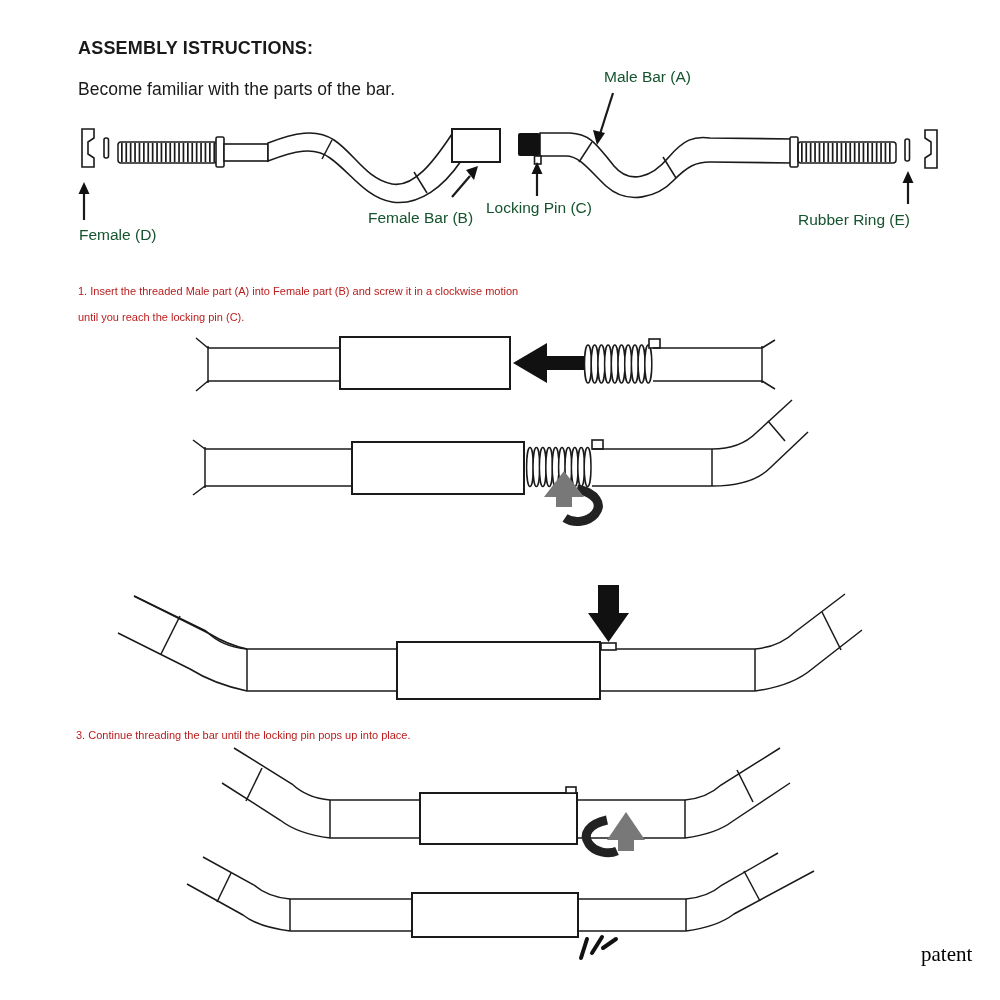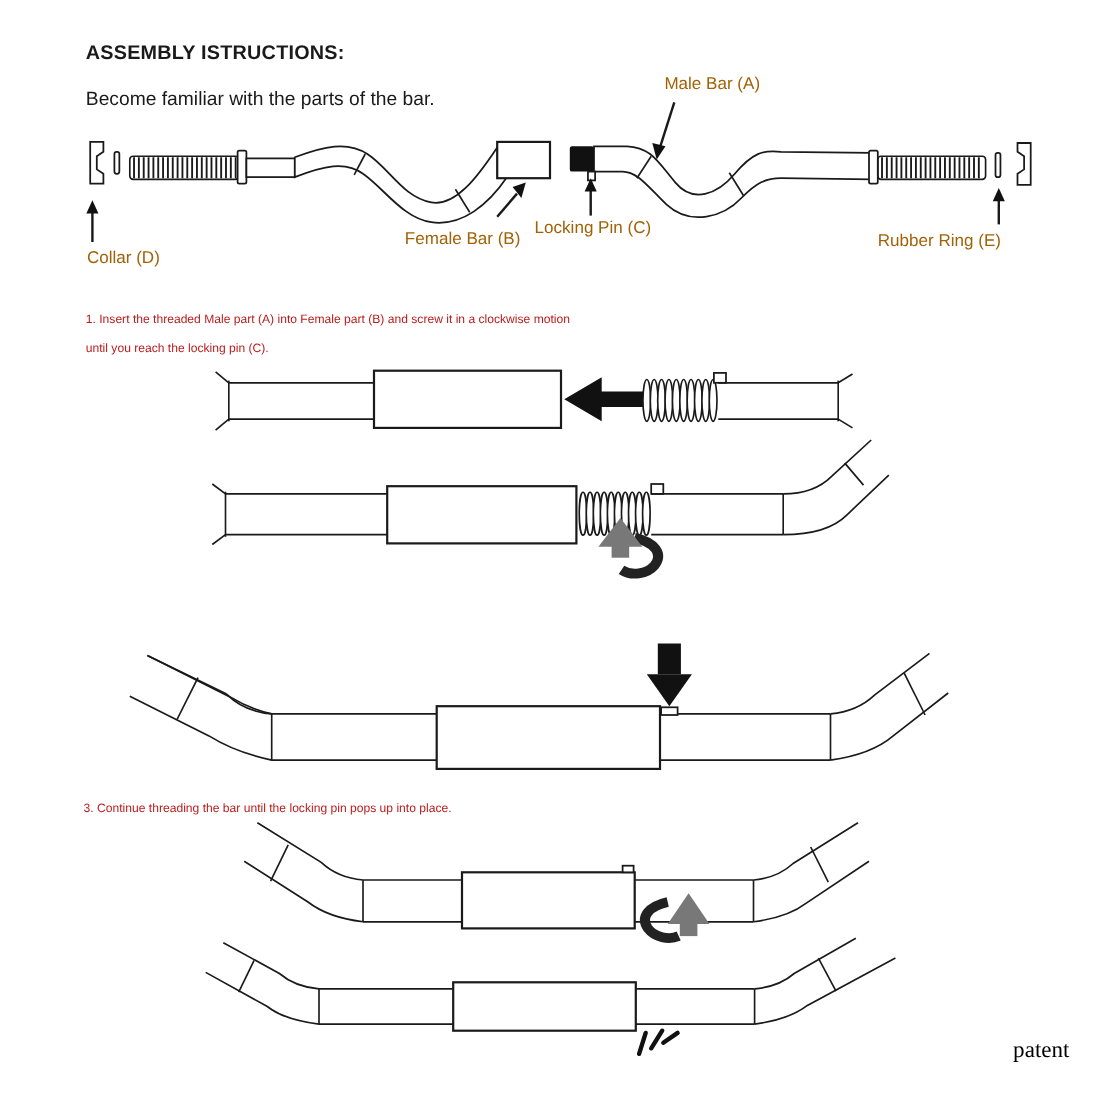--- a/index.html
+++ b/index.html
@@ -1,21 +1,21 @@
 <!DOCTYPE html>
 <html><head>
 <meta charset="utf-8">
 <style>
   html,body{margin:0;padding:0;background:#fff;}
   #page{position:relative;width:1000px;height:1000px;background:#ffffff;overflow:hidden;
         font-family:"Liberation Sans",sans-serif;color:#1a1a1a;}
   .abs{position:absolute;}
   .title{font-size:18px;font-weight:bold;letter-spacing:.2px;}
   .subtitle{font-size:17.5px;margin-top:20px;}
-  .plabel{font-size:15.5px;color:#a16207;white-space:nowrap;}
+  .plabel{font-size:15.5px;color:#14532d;white-space:nowrap;}
   .step{font-size:11px;line-height:26px;color:#b91c1c;white-space:nowrap;}
   .patent{font-family:"Liberation Serif",serif;font-size:21px;color:#000000;}
   svg{position:absolute;left:0;top:0;}
   .ln{stroke:#1a1a1a;stroke-width:1.5;fill:none;}
   .lnw{stroke:#1a1a1a;stroke-width:1.6;fill:#ffffff;}
   .ln2{stroke:#1a1a1a;stroke-width:2;fill:#ffffff;}
   .blk{fill:#111111;stroke:none;}
   .thread{stroke:#1a1a1a;stroke-width:19;fill:none;stroke-dasharray:1.7 2.7;}
   .coil{fill:#ffffff;stroke:#1a1a1a;stroke-width:1.5;}
   .labarrow{stroke:#1a1a1a;stroke-width:2.2;fill:none;}
@@ -235,21 +235,21 @@
   </svg>
 
   <div class="abs" style="left:78px;top:38px;">
     <div class="title">ASSEMBLY ISTRUCTIONS:</div>
     <div class="subtitle">Become familiar with the parts of the bar.</div>
   </div>
 
   <div class="abs plabel" style="left:604px;top:68px;">Male Bar (A)</div>
   <div class="abs plabel" style="left:333px;top:209px;margin-left:35px;">Female Bar (B)</div>
   <div class="abs plabel" style="left:486px;top:199px;">Locking Pin (C)</div>
-  <div class="abs plabel" style="left:79px;top:226px;">Collar (D)</div>
+  <div class="abs plabel" style="left:79px;top:226px;">Female (D)</div>
   <div class="abs plabel" style="left:798px;top:211px;">Rubber Ring (E)</div>
 
   <div class="abs step" style="left:78px;top:278px;">
     <div>1. Insert the threaded Male part (A) into Female part (B) and screw it in a clockwise motion</div>
     <div>until you reach the locking pin (C).</div>
   </div>
 
 
   <div class="abs step" style="left:76px;top:722px;">
     <div>3. Continue threading the bar until the locking pin pops up into place.</div>

